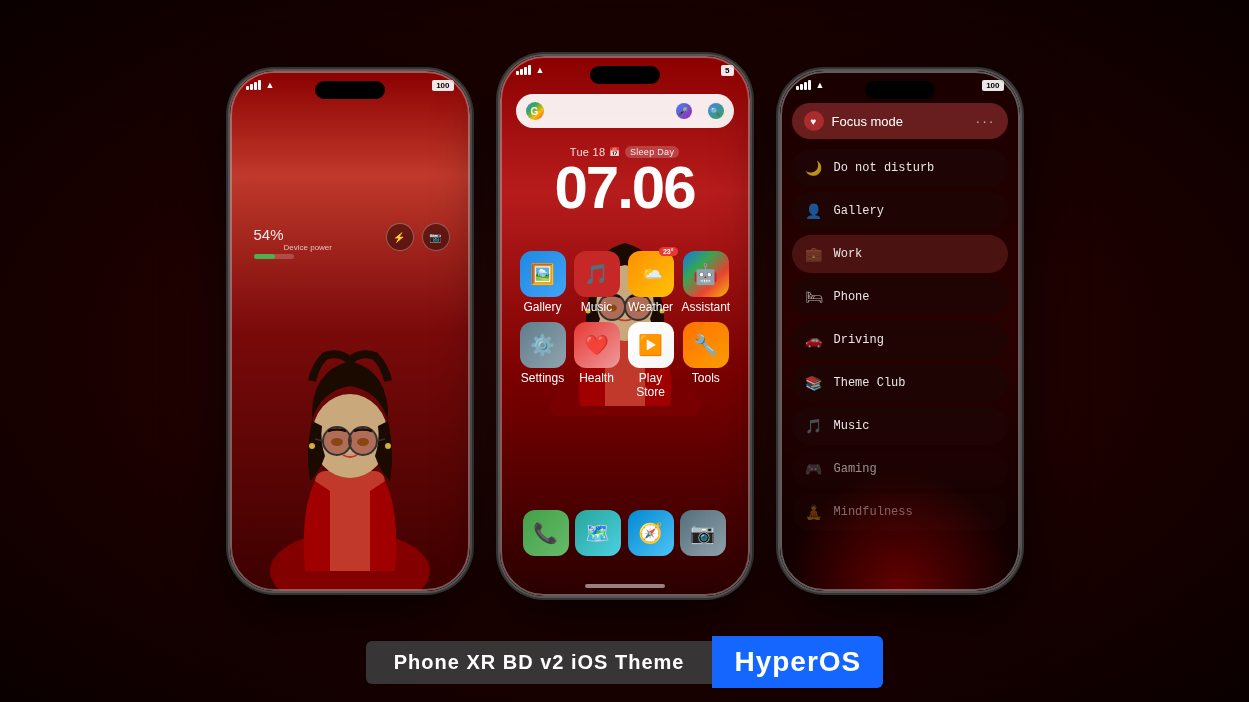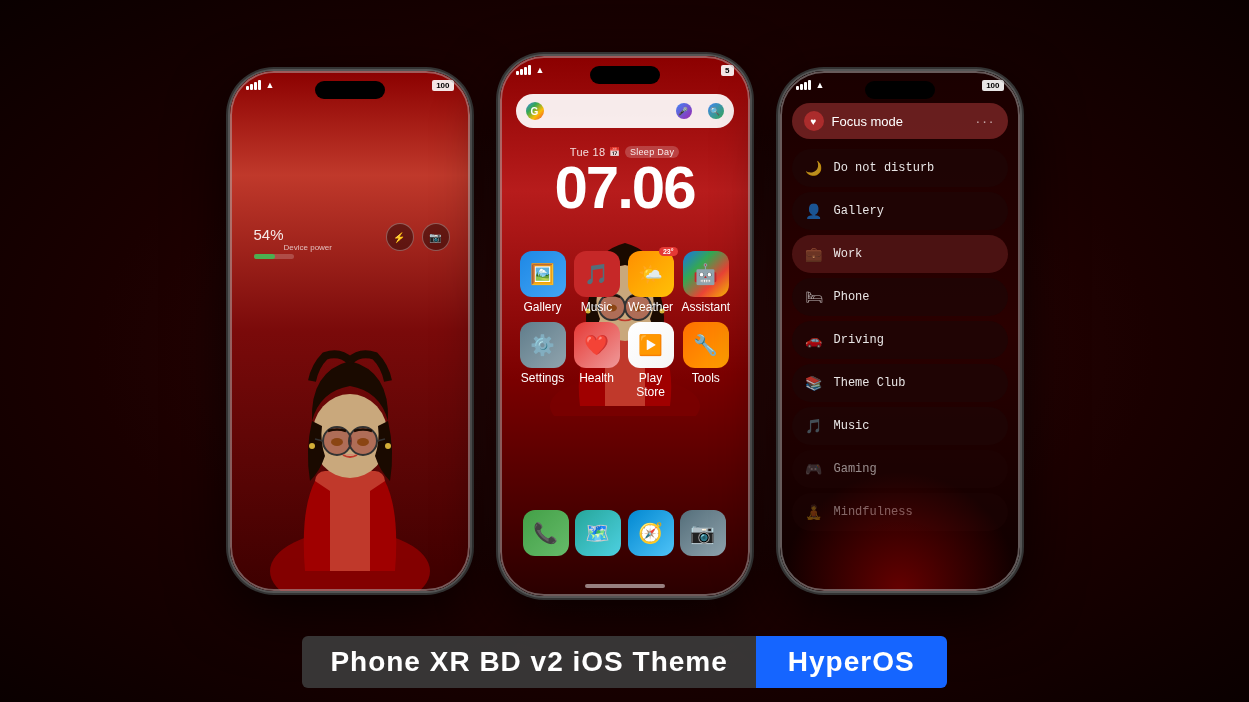--- a/index.html
+++ b/index.html
@@ -34,28 +34,28 @@
     }
 
     .banner-left {
       background: rgba(60,60,60,0.88);
       padding: 10px 28px;
       border-radius: 6px 0 0 6px;
     }
 
     .banner-left-text {
       color: #ffffff;
-      font-size: 28px;
+      font-size: 20px;
       font-weight: 700;
       letter-spacing: 1px;
     }
 
     .banner-right {
       background: #1565ff;
-      padding: 10px 32px;
+      padding: 10px 22px;
       border-radius: 0 6px 6px 0;
     }
 
     .banner-right-text {
       color: #ffffff;
       font-size: 28px;
       font-weight: 700;
       letter-spacing: 1px;
     }
 

